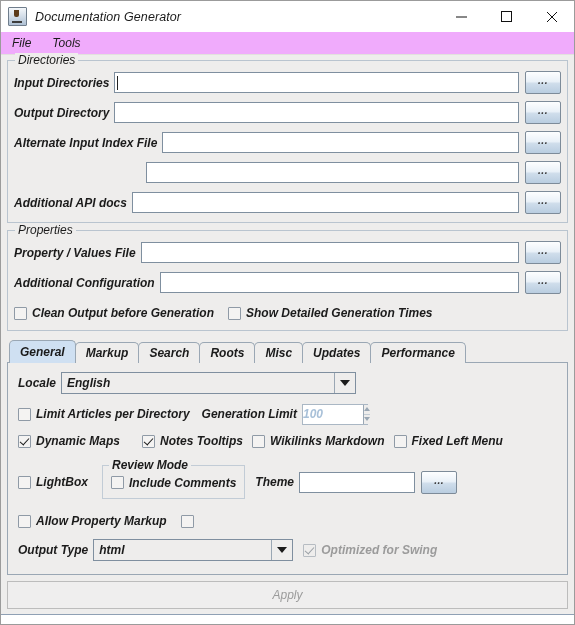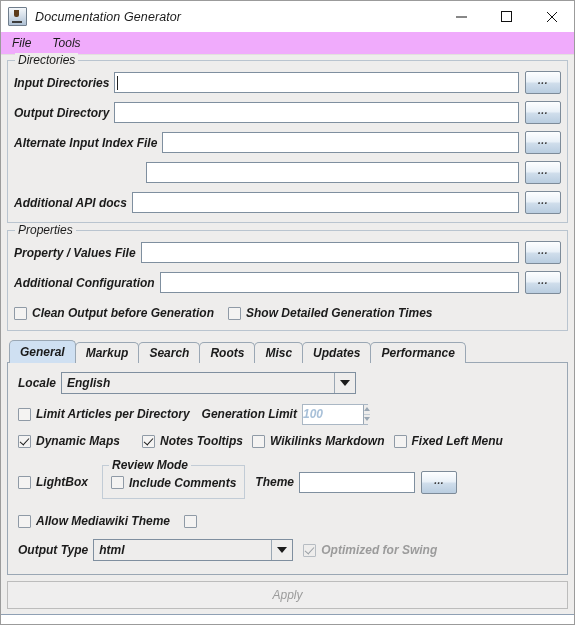--- a/index.html
+++ b/index.html
@@ -520,21 +520,21 @@
           <div class="row-label">Theme</div>
           <div class="textfield" style="width:116px"></div>
           <div class="browse-btn">
               <span class="dots">...</span>
             </div>
         </div>
 
         <div class="row" style="height:20px;margin-bottom:7px">
           <div class="cb-wrap">
             <span class="cb"></span>
-            <span class="cb-label">Allow Mediawiki Theme</span>
+            <span class="cb-label">Allow Property Markup</span>
           </div>
           <div style="width:14px"></div>
           <div class="cb-wrap">
             <span class="cb"></span>
           </div>
         </div>
 
         <div class="row" style="height:24px;margin-bottom:0">
           <div class="row-label">Output Type</div>
           <div class="combo" style="width:200px">

